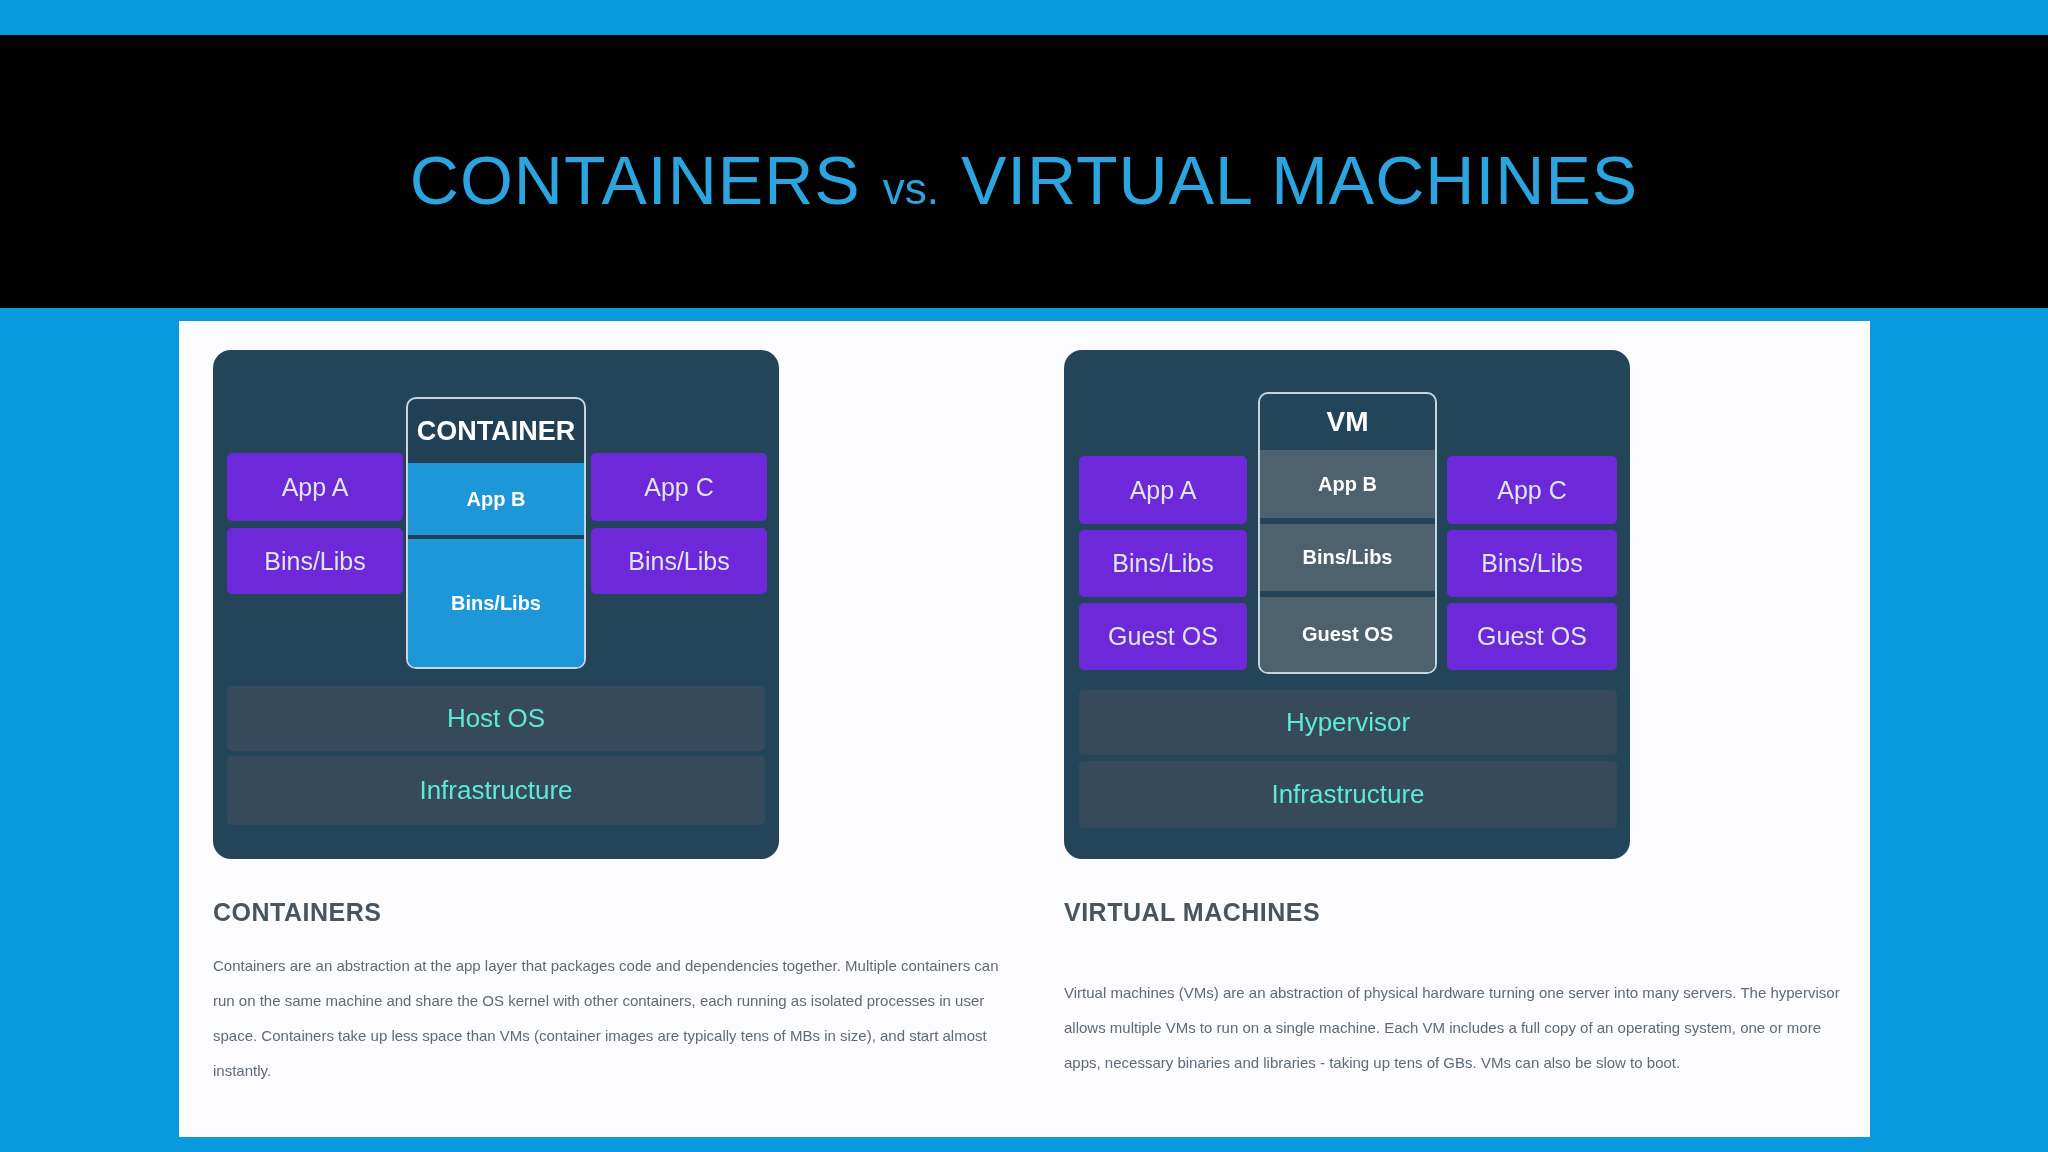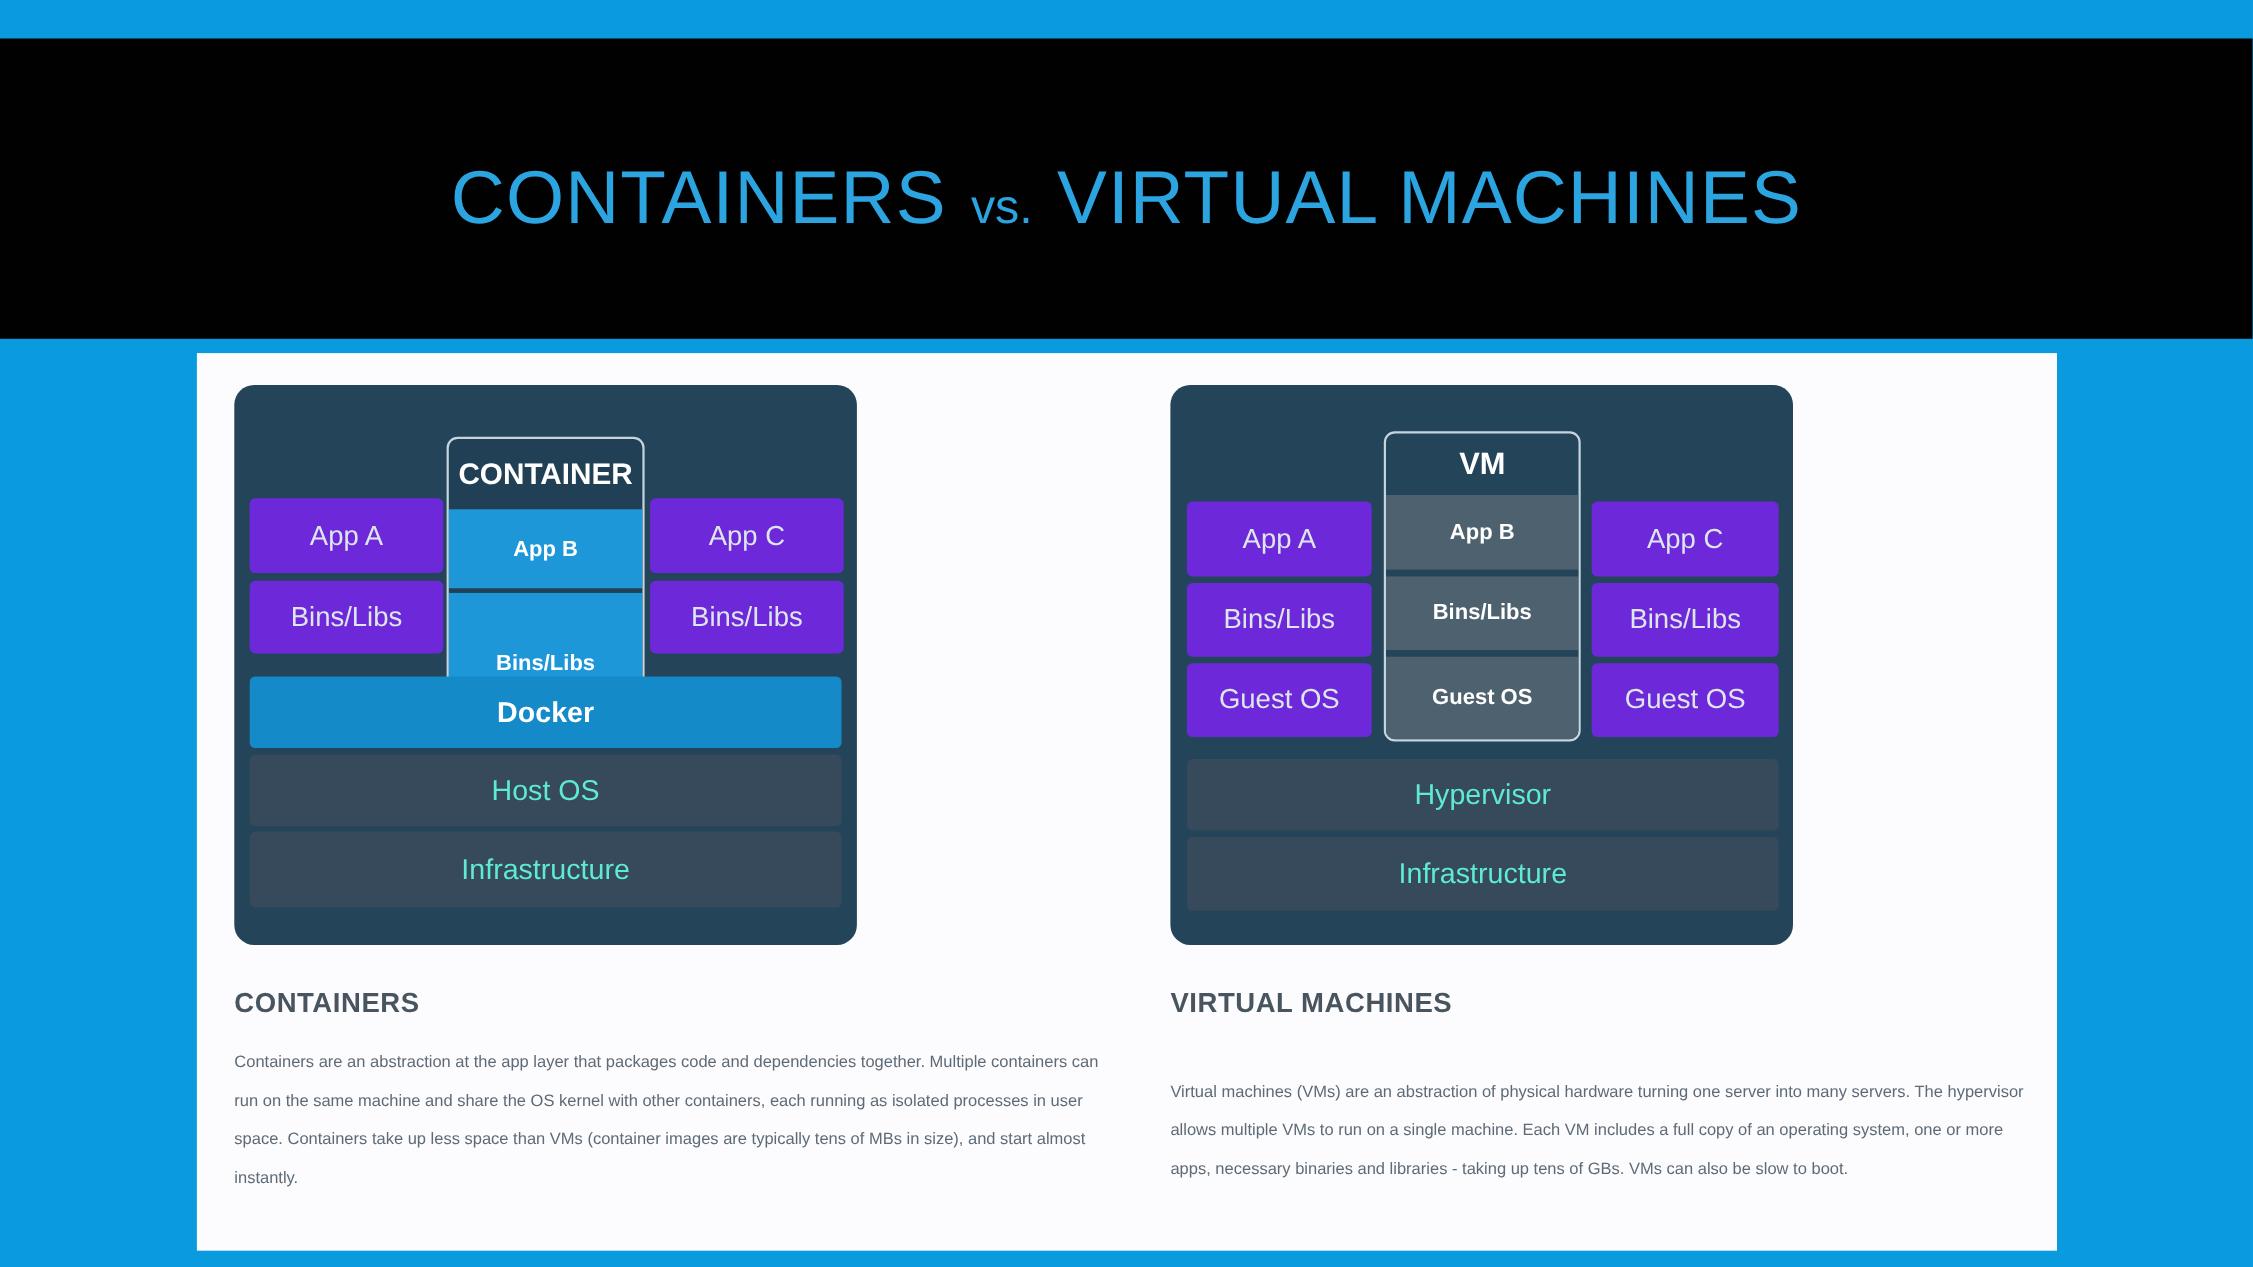--- a/index.html
+++ b/index.html
@@ -193,21 +193,20 @@
       <div class="overlay-box">
         <div class="overlay-label">CONTAINER</div>
         <div class="ov-cell ov-cell-1">App B</div>
         <div class="ov-gap"></div>
         <div class="ov-cell ov-cell-2">Bins/Libs</div>
       </div>
 
       <div class="cell col-c-row1">App C</div>
       <div class="cell col-c-row2">Bins/Libs</div>
 
-      <div class="bar bar-docker">Docker</div>
       <div class="bar bar-host">Host OS</div>
       <div class="bar bar-infra">Infrastructure</div>
     </section>
 
     <section class="panel panel-right">
       <div class="cell col-a-row1">App A</div>
       <div class="cell col-a-row2">Bins/Libs</div>
       <div class="cell col-a-row3">Guest OS</div>
 
       <div class="overlay-box">

